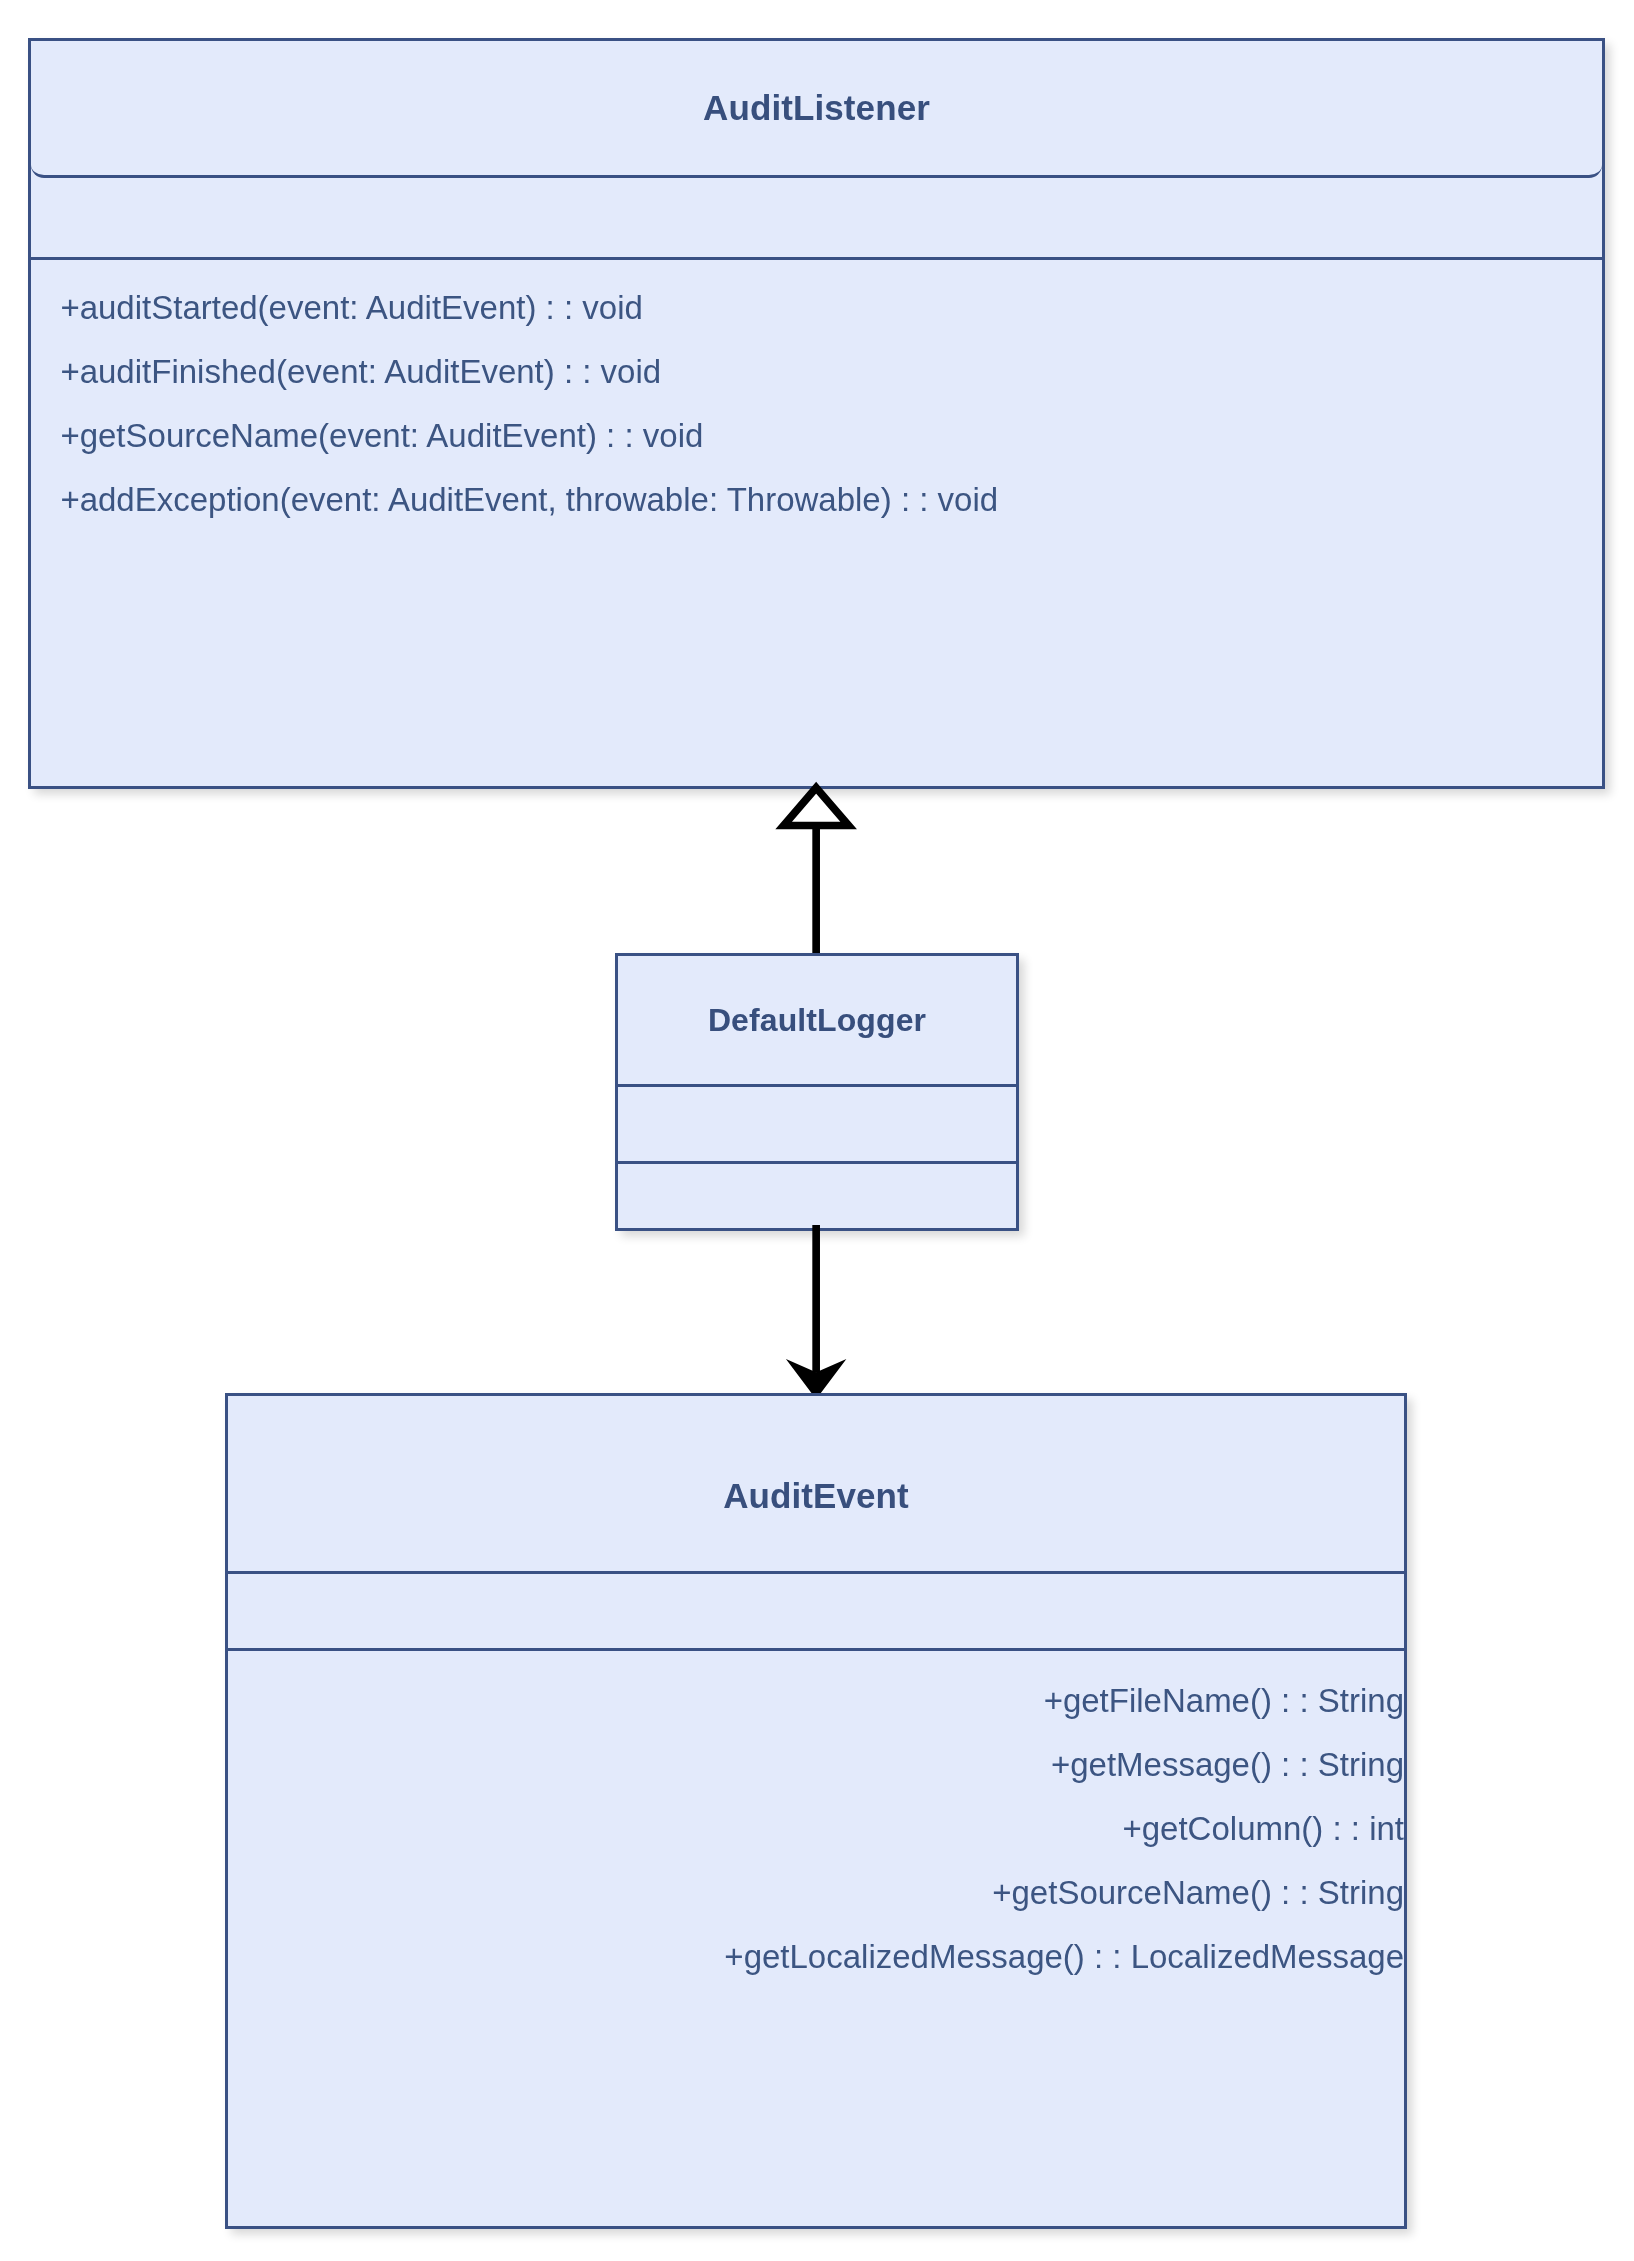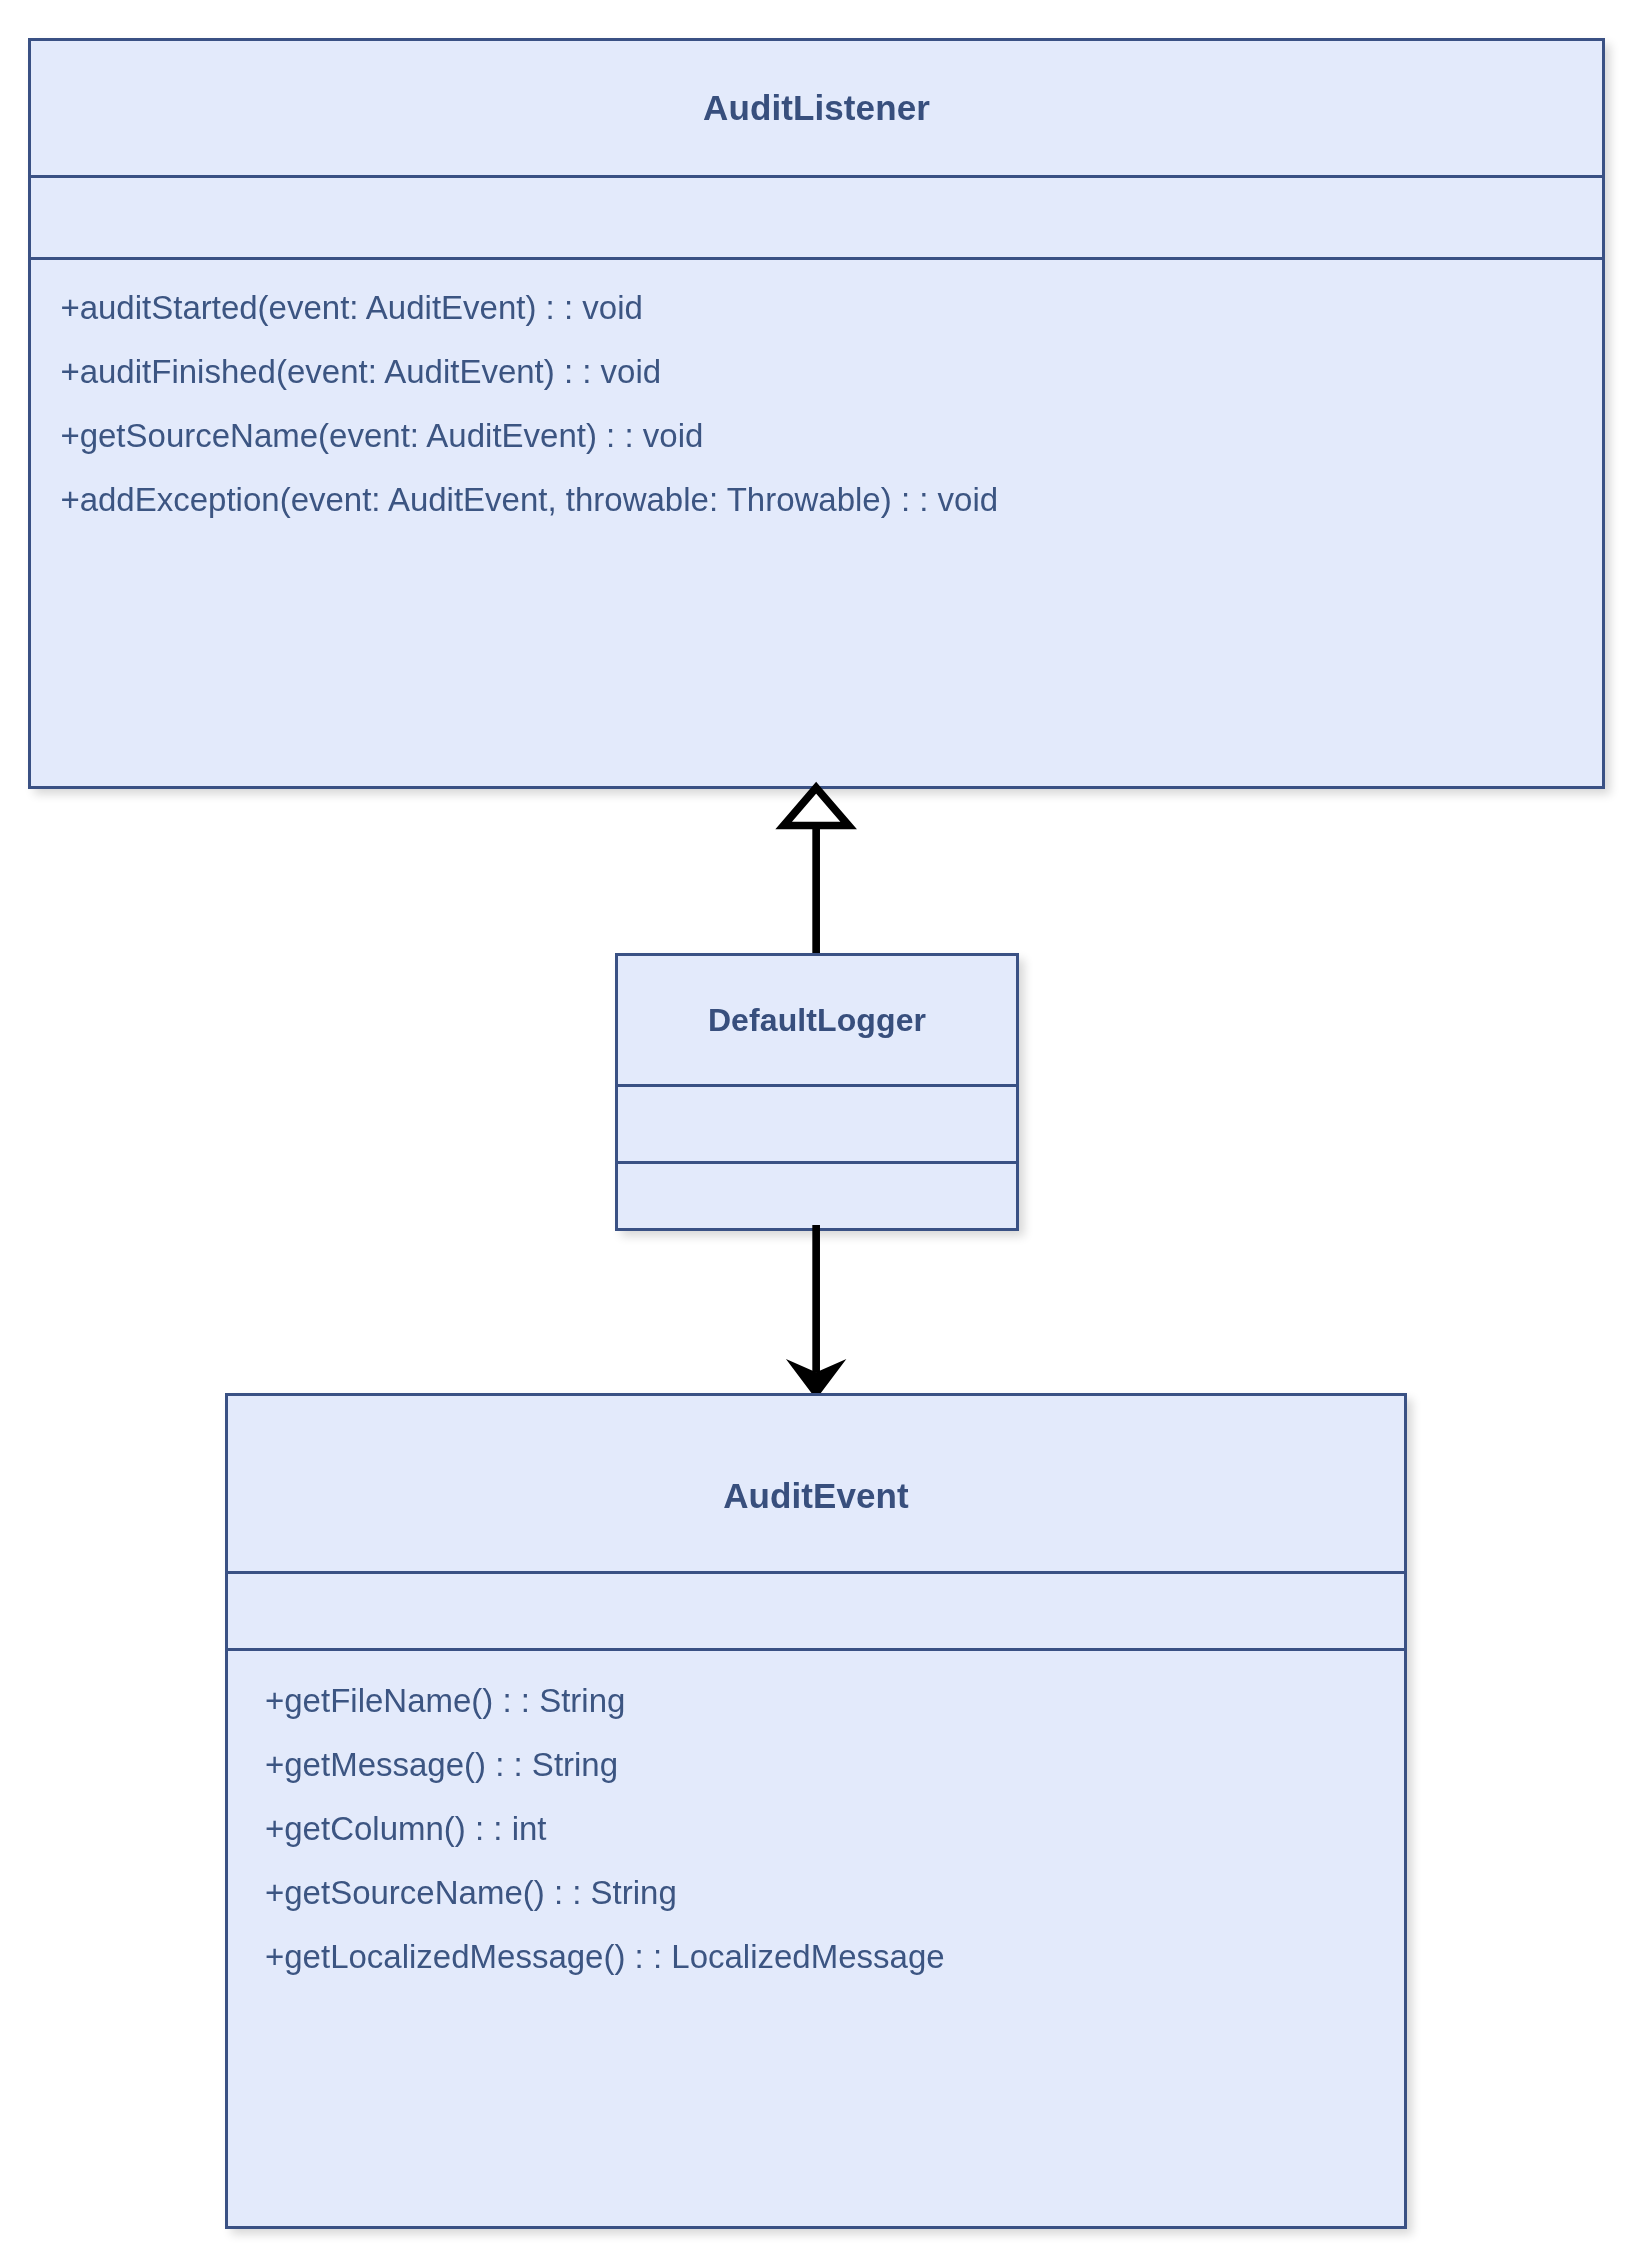--- a/index.html
+++ b/index.html
@@ -71,20 +71,21 @@
   
   #cls-auditlistener {
     left: 28px;
     top: 38px;
     width: 1577px;
     height: 751px;
   }
   #cls-auditlistener .uml-title {
     height: 137px;
     font-size: 35px;
+    border-radius: 13px;
   }
   #cls-auditlistener .uml-attrs {
     height: 82px;
   }
   #cls-auditlistener .uml-methods {
     flex: 1 1 auto;
     padding: 26px 0 0 29.4px;
   }
   #cls-auditlistener .member {
     font-size: 33px;
@@ -120,20 +121,21 @@
     height: 154px;
     font-size: 35px;
     margin-top: 24px;
   }
   #cls-auditevent .uml-attrs {
     height: 77px;
   }
   #cls-auditevent .uml-methods {
     flex: 1 1 auto;
     padding: 28px 0 10px 37px;
+    align-items: flex-end;
   }
   #cls-auditevent .member {
     font-size: 33px;
     line-height: 44px;
   }
 
   
   .connector {
     position: absolute;
     overflow: visible;

